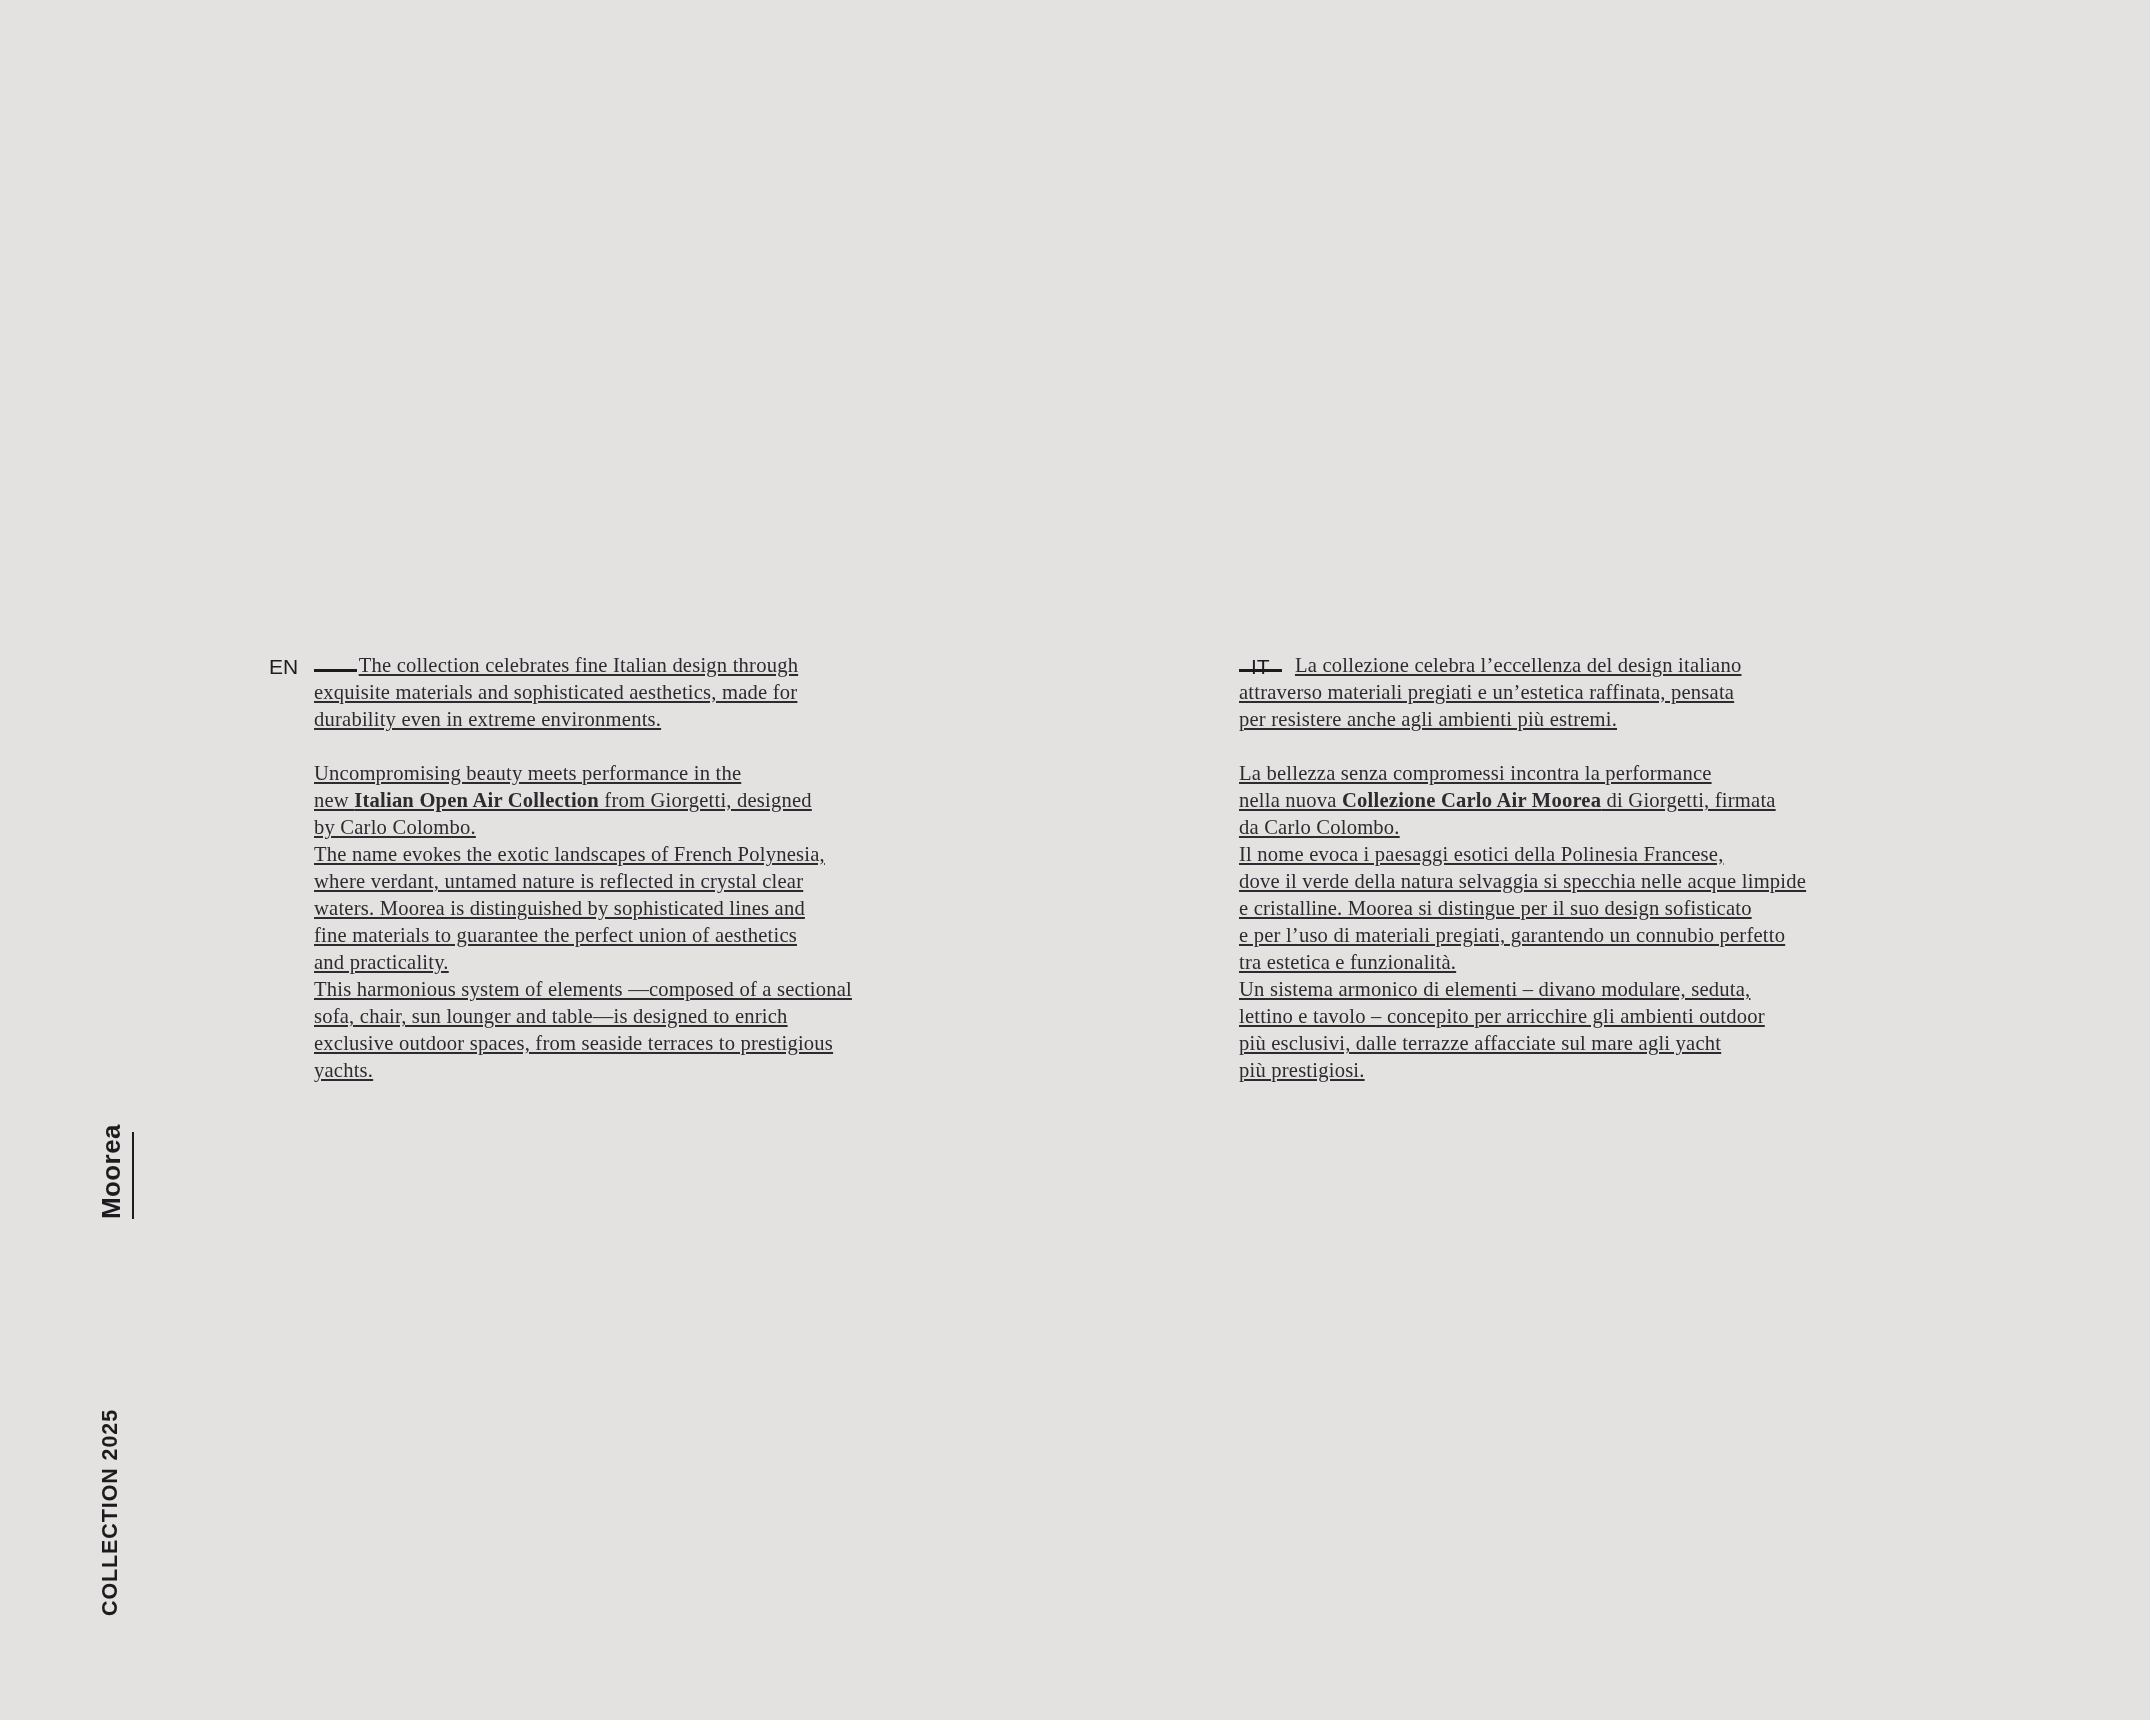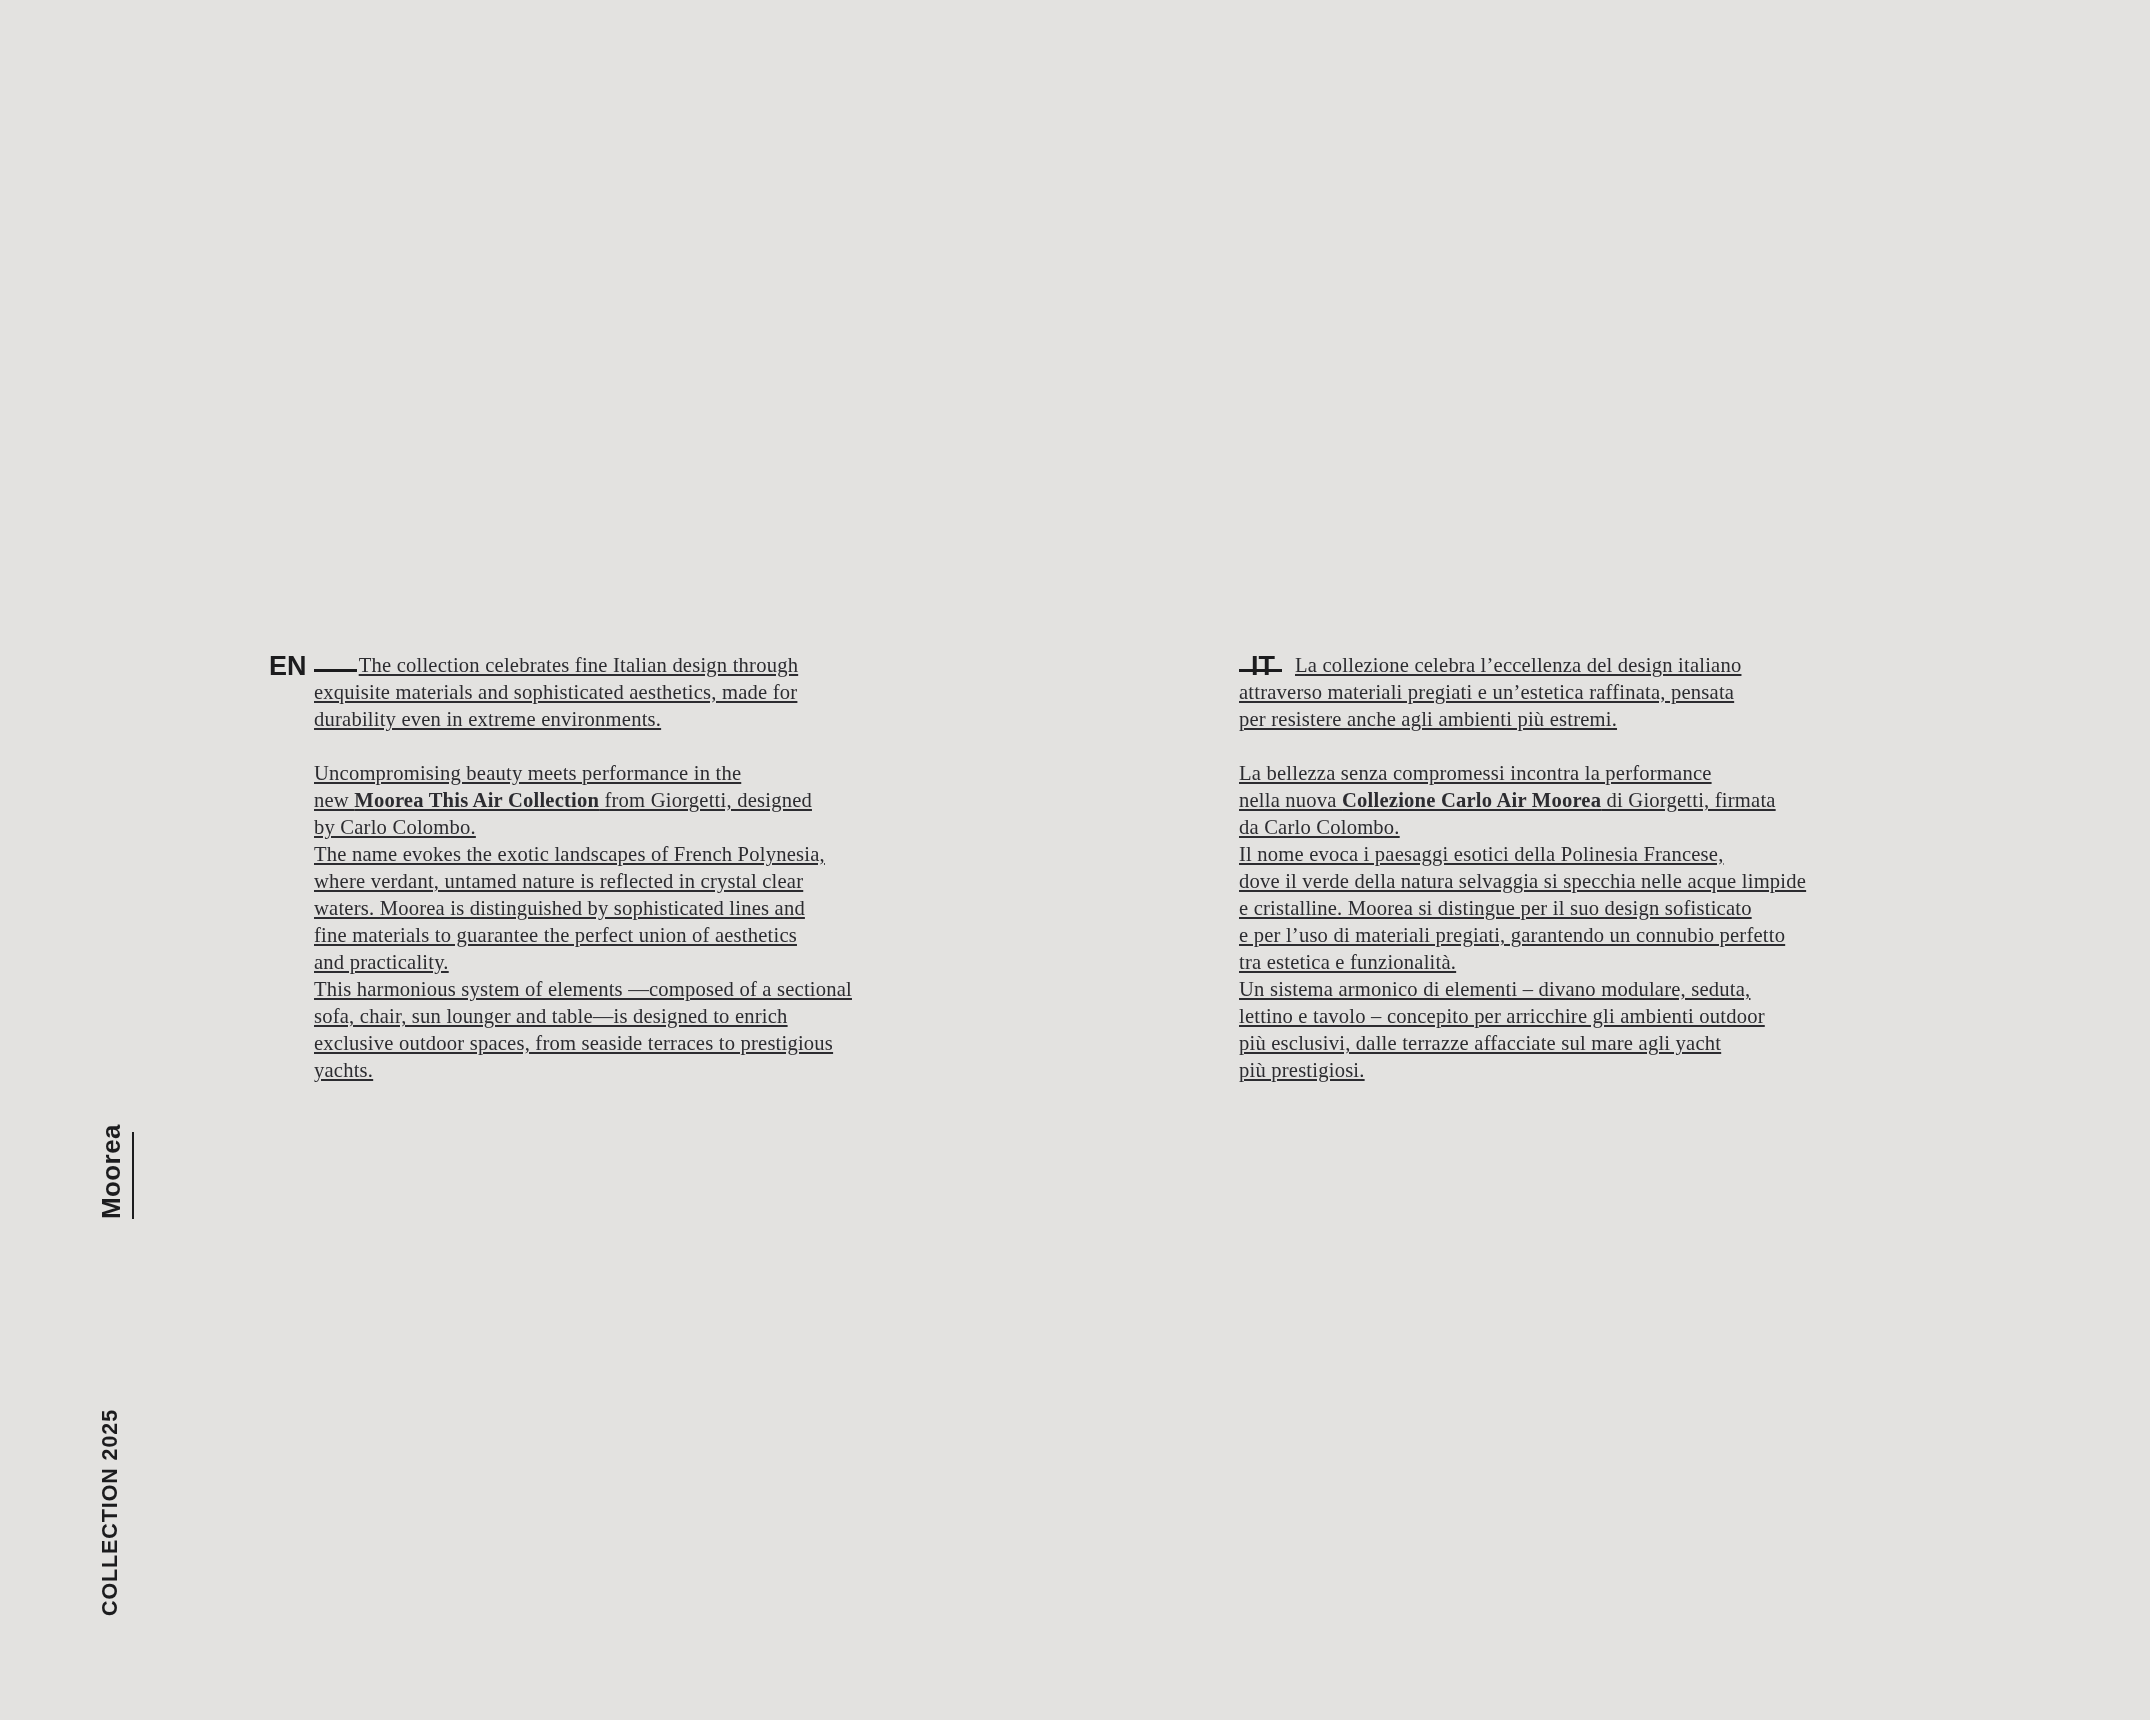--- a/index.html
+++ b/index.html
@@ -36,22 +36,22 @@
   .vrot.collection{
     left:100px;top:1616px;
     width:203px;
     font-size:21.5px;line-height:21.5px;
     letter-spacing:0.9px;
   }
   
   .lang-label{
     position:absolute;
     top:656px;
-    font-size:27px;
-    font-weight:700;
+    font-size:21px;
+    font-weight:400;
     color:var(--ink);
     line-height:21.5px;
   }
   .lang-label.en{left:269px;}
   .lang-label.it{left:1251px;}
   
   .para{
     position:absolute;
     top:652px;
     font-family:"Liberation Serif", serif;
@@ -83,21 +83,21 @@
 
   <div class="vrot collection">COLLECTION 2025</div>
 
   <div class="lang-label en">EN</div>
 
   <div class="para en"><span class="dash dash-en"></span><span class="rich"><span>The collection celebrates fine Italian design through
 exquisite materials and sophisticated aesthetics, made for
 durability even in extreme environments.
 
 Uncompromising beauty meets performance in the
-new </span><b>Moorea This Air Collection</b><span> from Giorgetti, designed
+new </span><b>Italian Open Air Collection</b><span> from Giorgetti, designed
 by Carlo Colombo.
 The name evokes the exotic landscapes of French Polynesia,
 where verdant, untamed nature is reflected in crystal clear
 waters. Moorea is distinguished by sophisticated lines and
 fine materials to guarantee the perfect union of aesthetics
 and practicality.
 This harmonious system of elements —composed of a sectional
 sofa, chair, sun lounger and table—is designed to enrich
 exclusive outdoor spaces, from seaside terraces to prestigious
 yachts.</span></span></div>

